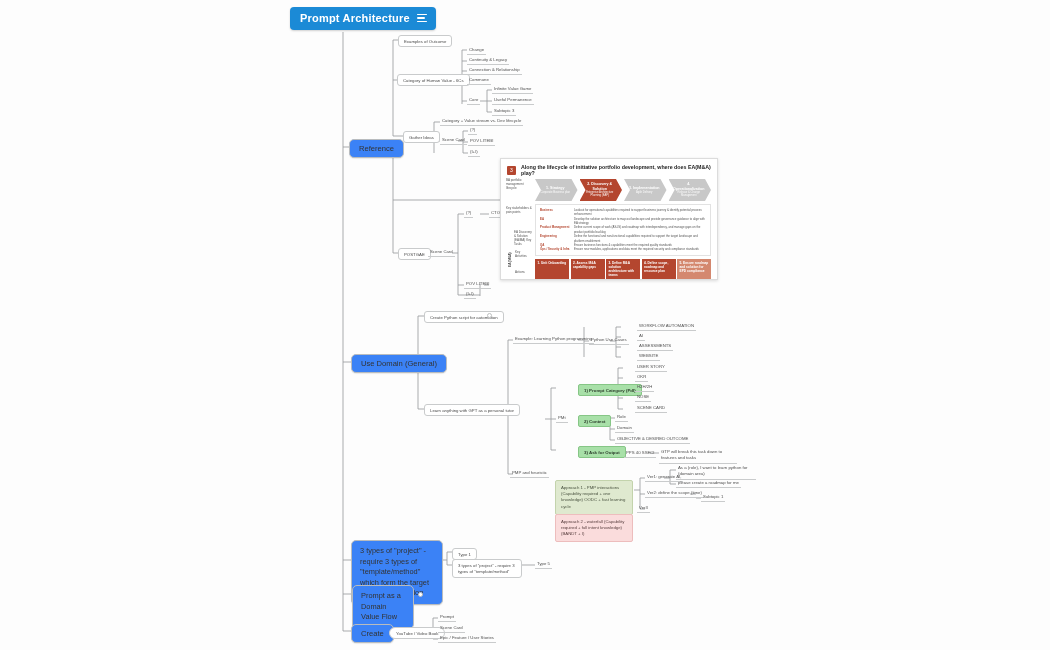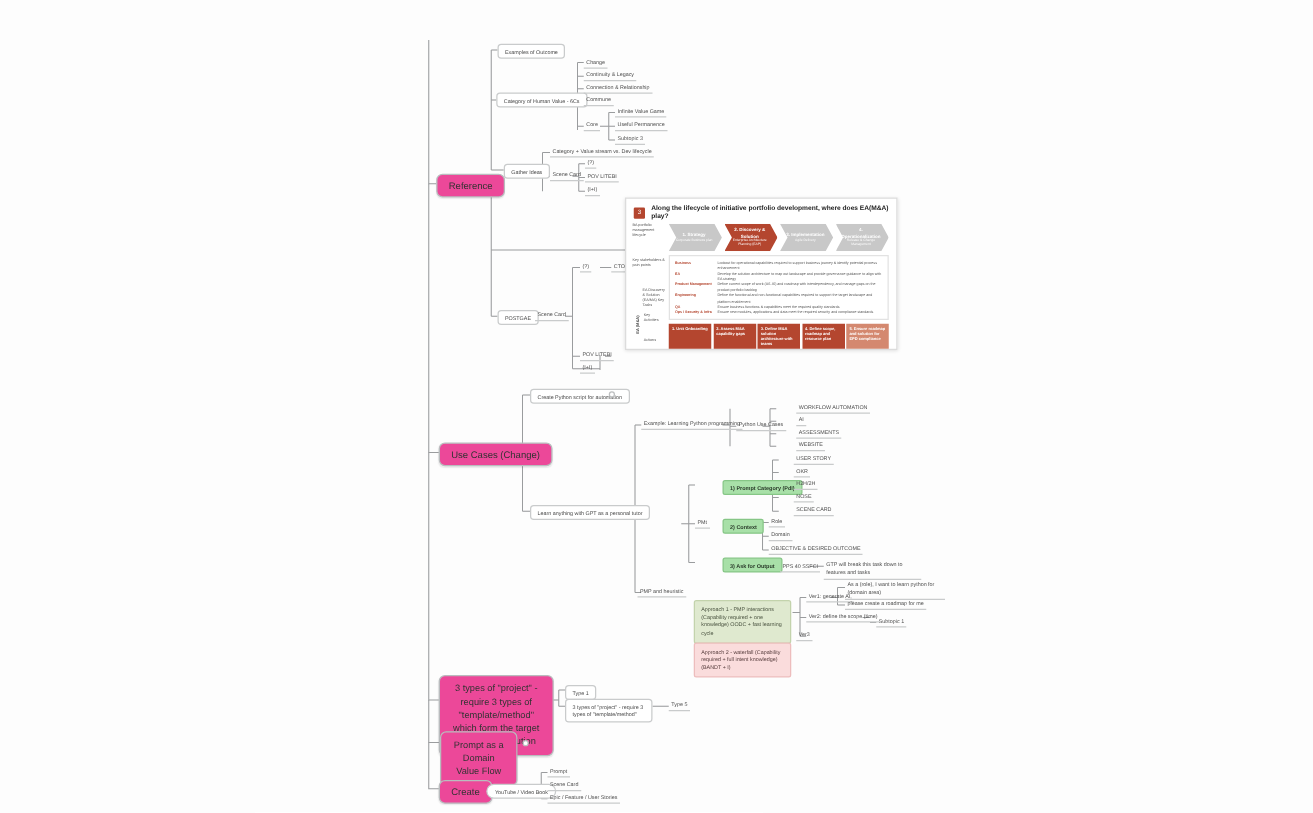--- a/index.html
+++ b/index.html
@@ -33,28 +33,27 @@
     box-shadow: 0 1px 2px rgba(0,0,0,.18);
   }
   .hamburger { display: inline-block; width: 10px; }
   .hamburger i {
     display: block; height: 1.3px; background: #fff; margin: 2px 0; border-radius: 1px;
   }
   .hamburger i:nth-child(2) { width: 80%; }
 
   
   .lvl1 {
-    background: #ec4899;
+    background: #3b82f6;
     border: 1px solid #b9bcbe;
     border-radius: 5px;
     font-size: 7.6px;
     color: #333;
     padding: 4px 9px;
     box-shadow: 0 1px 1px rgba(0,0,0,.08);
-    text-align: center;
   }
   .lvl1.multiline { white-space: normal; line-height: 1.42; font-size: 7.4px; width: 92px; padding: 5px 8px; }
 
   
   .boxed {
     border: 1px solid #c9cbcc;
     border-radius: 3px;
     background: #ffffff;
     font-size: 4.3px;
     color: #4a4a4a;
@@ -289,23 +288,31 @@
       <path d="M427,631 L433,631"></path>
       <path d="M433,618 L433,639"></path>
       <path d="M433,618 L438,618"></path>
       <path d="M433,629 L438,629"></path>
       <path d="M433,639 L438,639"></path>
 
       <path d="M393,200 L500,200"></path>
     </g>
   </svg>
 
+  <div class="node root" style="left:290px; top:7px;">
+    <span>Prompt Architecture</span>
+    <span class="hamburger">
+        <i></i>
+        <i></i>
+        <i></i>
+      </span>
+  </div>
 
   <div class="node lvl1" style="left:349px; top:139px;"><span>Reference</span></div>
-  <div class="node lvl1" style="left:351px; top:354px;"><span>Use Cases (Change)</span></div>
+  <div class="node lvl1" style="left:351px; top:354px;"><span>Use Domain (General)</span></div>
   <div class="node lvl1 multiline" style="left:351px; top:540px;"><span>3 types of "project" - require 3 types of "template/method" which form the target vision for execution</span></div>
   <div class="node lvl1 multiline" style="left:352px; top:585px; width:62px;"><span>Prompt as a Domain Value Flow</span></div>
   <div class="circ" style="left:418px; top:592px;"></div>
   <div class="node lvl1" style="left:351px; top:624px;"><span>Create</span></div>
 
   <div class="node boxed" style="left:398px; top:35px;"><span>Examples of Outcome</span></div>
   <div class="node boxed" style="left:397px; top:74px;"><span>Category of Human Value - 6Cs</span></div>
 
   <div class="node leaf" style="left:467px; top:47px;"><span>Change</span></div>
   <div class="node leaf" style="left:467px; top:57px;"><span>Continuity &amp; Legacy</span></div>

